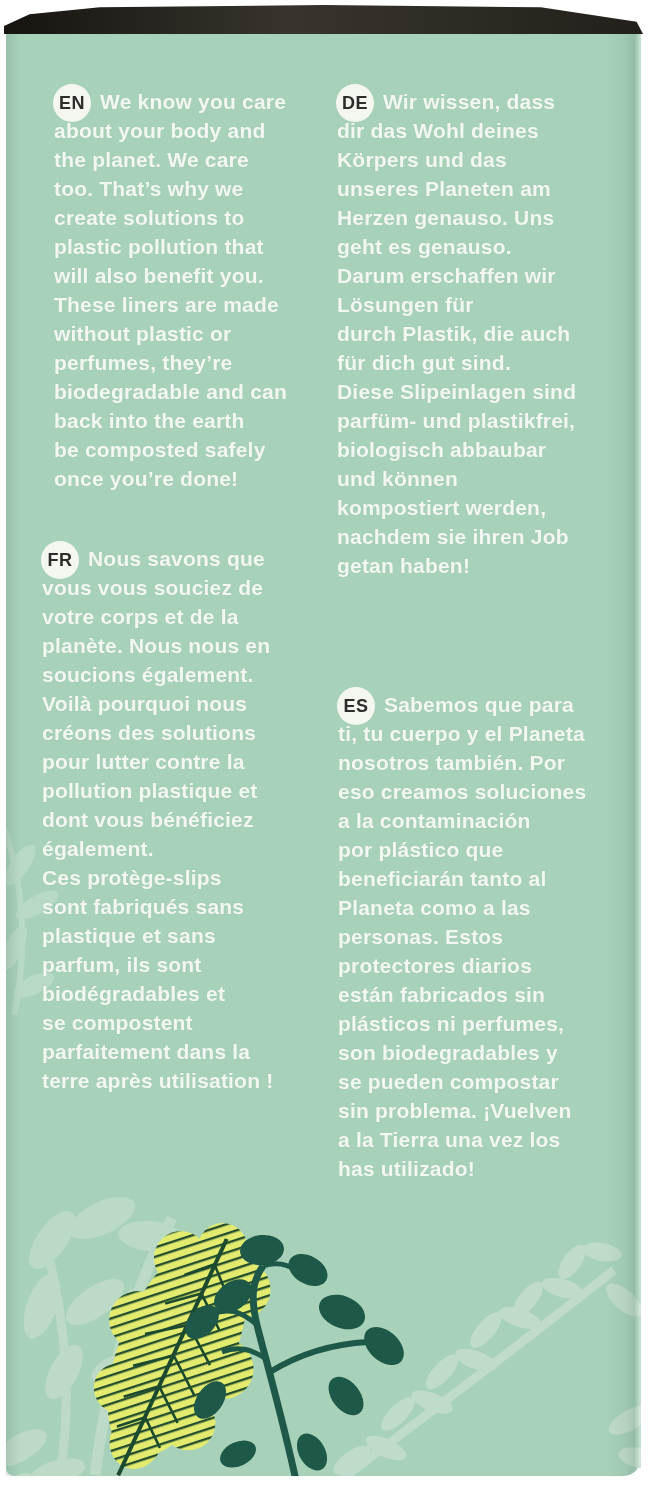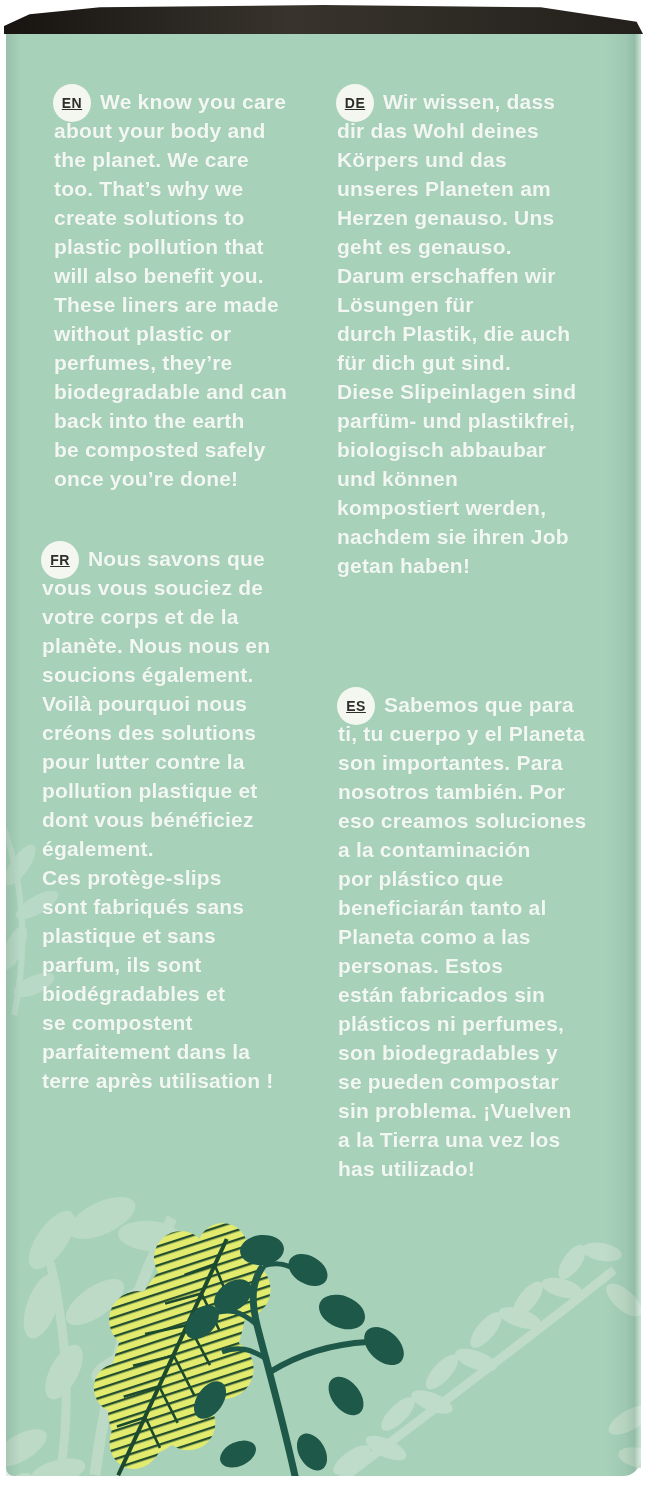--- a/index.html
+++ b/index.html
@@ -35,24 +35,23 @@
     font-size:21px;line-height:29px;font-weight:bold;letter-spacing:0.2px;
     white-space:nowrap;
     text-shadow:0 0 1px rgba(120,160,140,0.25);
   }
   .tline{height:29px;}
   .badge{
     display:inline-flex;align-items:center;justify-content:center;
     width:38px;height:38px;border-radius:50%;
     background:var(--badge_background,#f4f7f0);
     color:var(--badge_text,#2f2d2b);
-    font-size:14px;font-weight:bold;letter-spacing:0.5px;
+    font-size:18px;font-weight:bold;letter-spacing:0.5px;
     margin:-5px 9px -5px -1px;vertical-align:middle;
     text-shadow:none;
-    text-decoration:underline;
   }
 </style>
 </head>
 <body>
 
 <svg class="bottom-shadow" width="651" height="45" viewBox="1455 0 0 0" style="overflow:visible">
   <g transform="translate(0,-1455)">
     <path d="M6,1470 C160,1458 330,1461 641,1480 L641,1489 C480,1477 200,1469 6,1479 Z" fill="#2d2a24" opacity="0.92"></path>
     <path d="M258,1481 C420,1473 560,1479 639,1490 L598,1498 C468,1488 330,1487 266,1489 Z" fill="#8f7e5f" opacity="0.9"></path>
   </g>
@@ -203,28 +202,28 @@
     <div class="tline">plastique et sans</div>
     <div class="tline">parfum, ils sont</div>
     <div class="tline">biodégradables et</div>
     <div class="tline">se compostent</div>
     <div class="tline">parfaitement dans la</div>
     <div class="tline">terre après utilisation !</div>
   </div>
 <div class="lang-block" style="left:338px;top:690px;width:296px">
     <div class="tline"><span class="badge">ES</span><span>Sabemos que para</span></div>
     <div class="tline">ti, tu cuerpo y el Planeta</div>
-    <div class="tline">son importantes. Para</div>
     <div class="tline">nosotros también. Por</div>
     <div class="tline">eso creamos soluciones</div>
     <div class="tline">a la contaminación</div>
     <div class="tline">por plástico que</div>
     <div class="tline">beneficiarán tanto al</div>
     <div class="tline">Planeta como a las</div>
     <div class="tline">personas. Estos</div>
+    <div class="tline">protectores diarios</div>
     <div class="tline">están fabricados sin</div>
     <div class="tline">plásticos ni perfumes,</div>
     <div class="tline">son biodegradables y</div>
     <div class="tline">se pueden compostar</div>
     <div class="tline">sin problema. ¡Vuelven</div>
     <div class="tline">a la Tierra una vez los</div>
     <div class="tline">has utilizado!</div>
   </div>
 
 <div class="box-top"></div>

